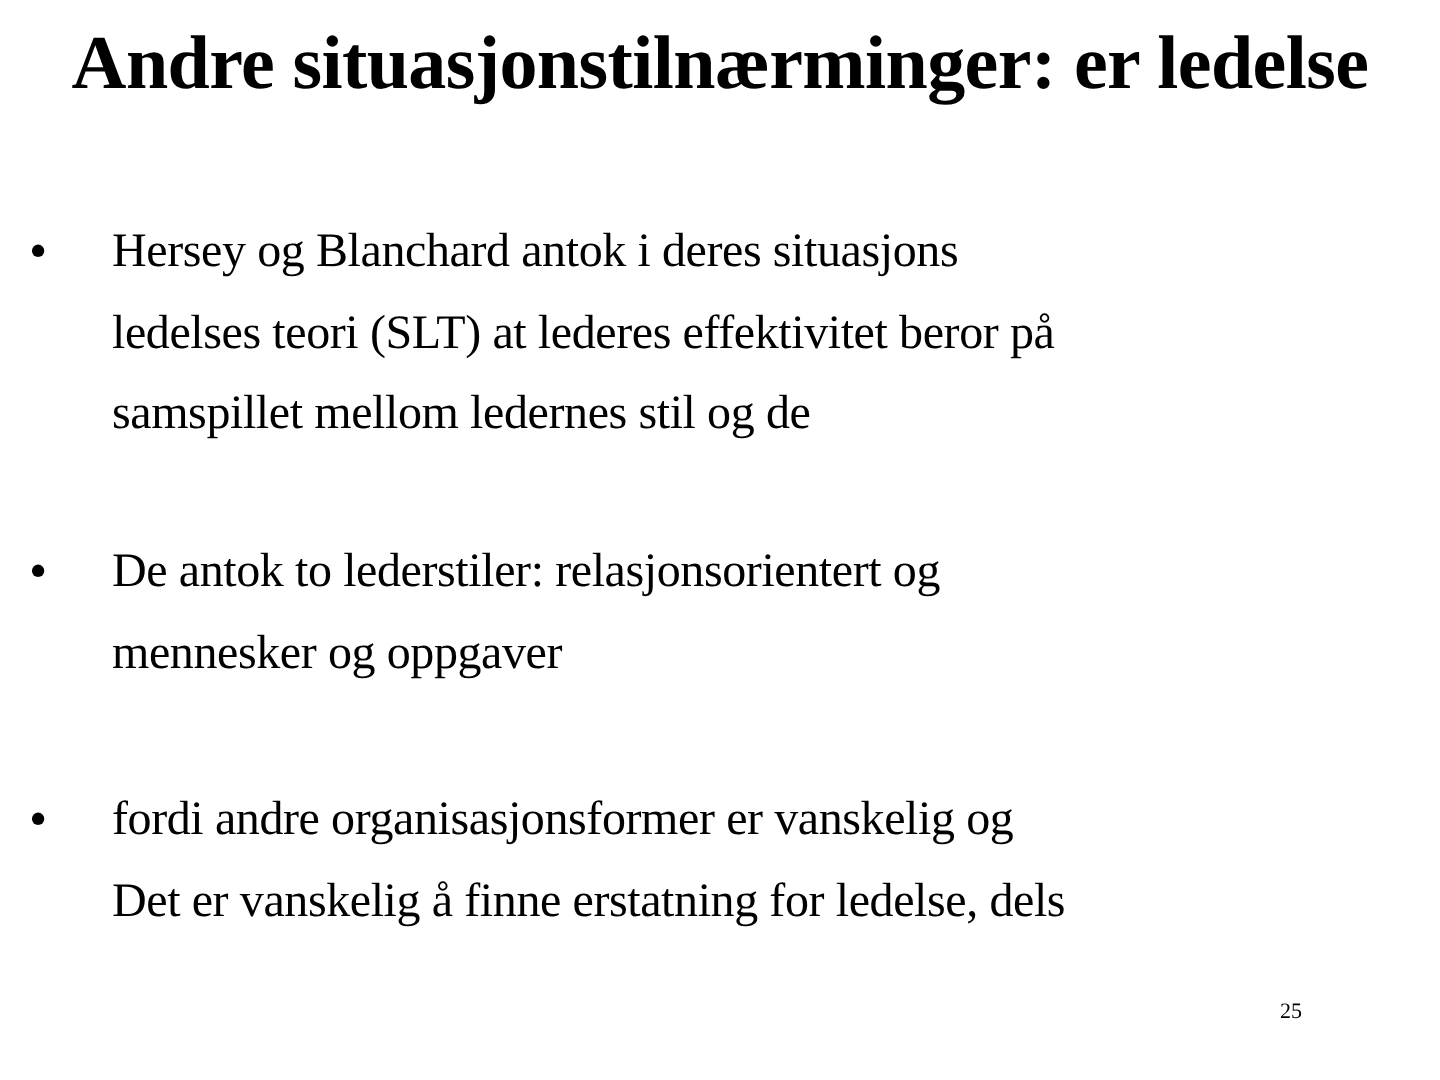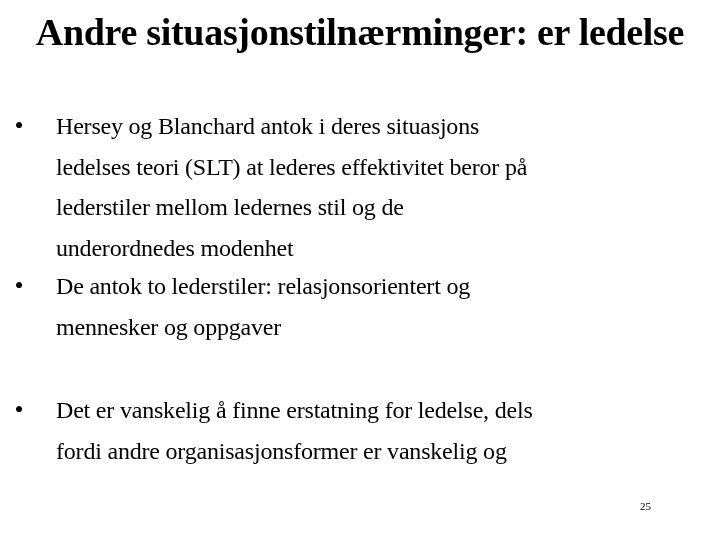--- a/index.html
+++ b/index.html
@@ -84,38 +84,37 @@
     <span class="line">Andre situasjonstilnærminger: er ledelse</span>
   </div>
 
   <div class="bullets">
 
     <div class="bullet-item" style="top:106px;">
       <span class="bullet-dot">•</span>
       <div class="bullet-text">
         <span class="line">Hersey og Blanchard antok i deres situasjons</span>
         <span class="line">ledelses teori (SLT) at lederes effektivitet beror på</span>
-        <span class="line">lederstiler mellom ledernes stil og de</span>
-        <span class="line">underordnedes modenhet</span>
+        <span class="line">samspillet mellom ledernes stil og de</span>
       </div>
     </div>
 
     <div class="bullet-item" style="top:266px;">
       <span class="bullet-dot">•</span>
       <div class="bullet-text">
         <span class="line">De antok to lederstiler: relasjonsorientert og</span>
         <span class="line">mennesker og oppgaver</span>
       </div>
     </div>
 
     <div class="bullet-item" style="top:390px;">
       <span class="bullet-dot">•</span>
       <div class="bullet-text">
+        <span class="line">fordi andre organisasjonsformer er vanskelig og</span>
         <span class="line">Det er vanskelig å finne erstatning for ledelse, dels</span>
-        <span class="line">fordi andre organisasjonsformer er vanskelig og</span>
       </div>
     </div>
 
   </div>
 
   <div class="page-number">25</div>
 
 </div>
 
 </body></html>

